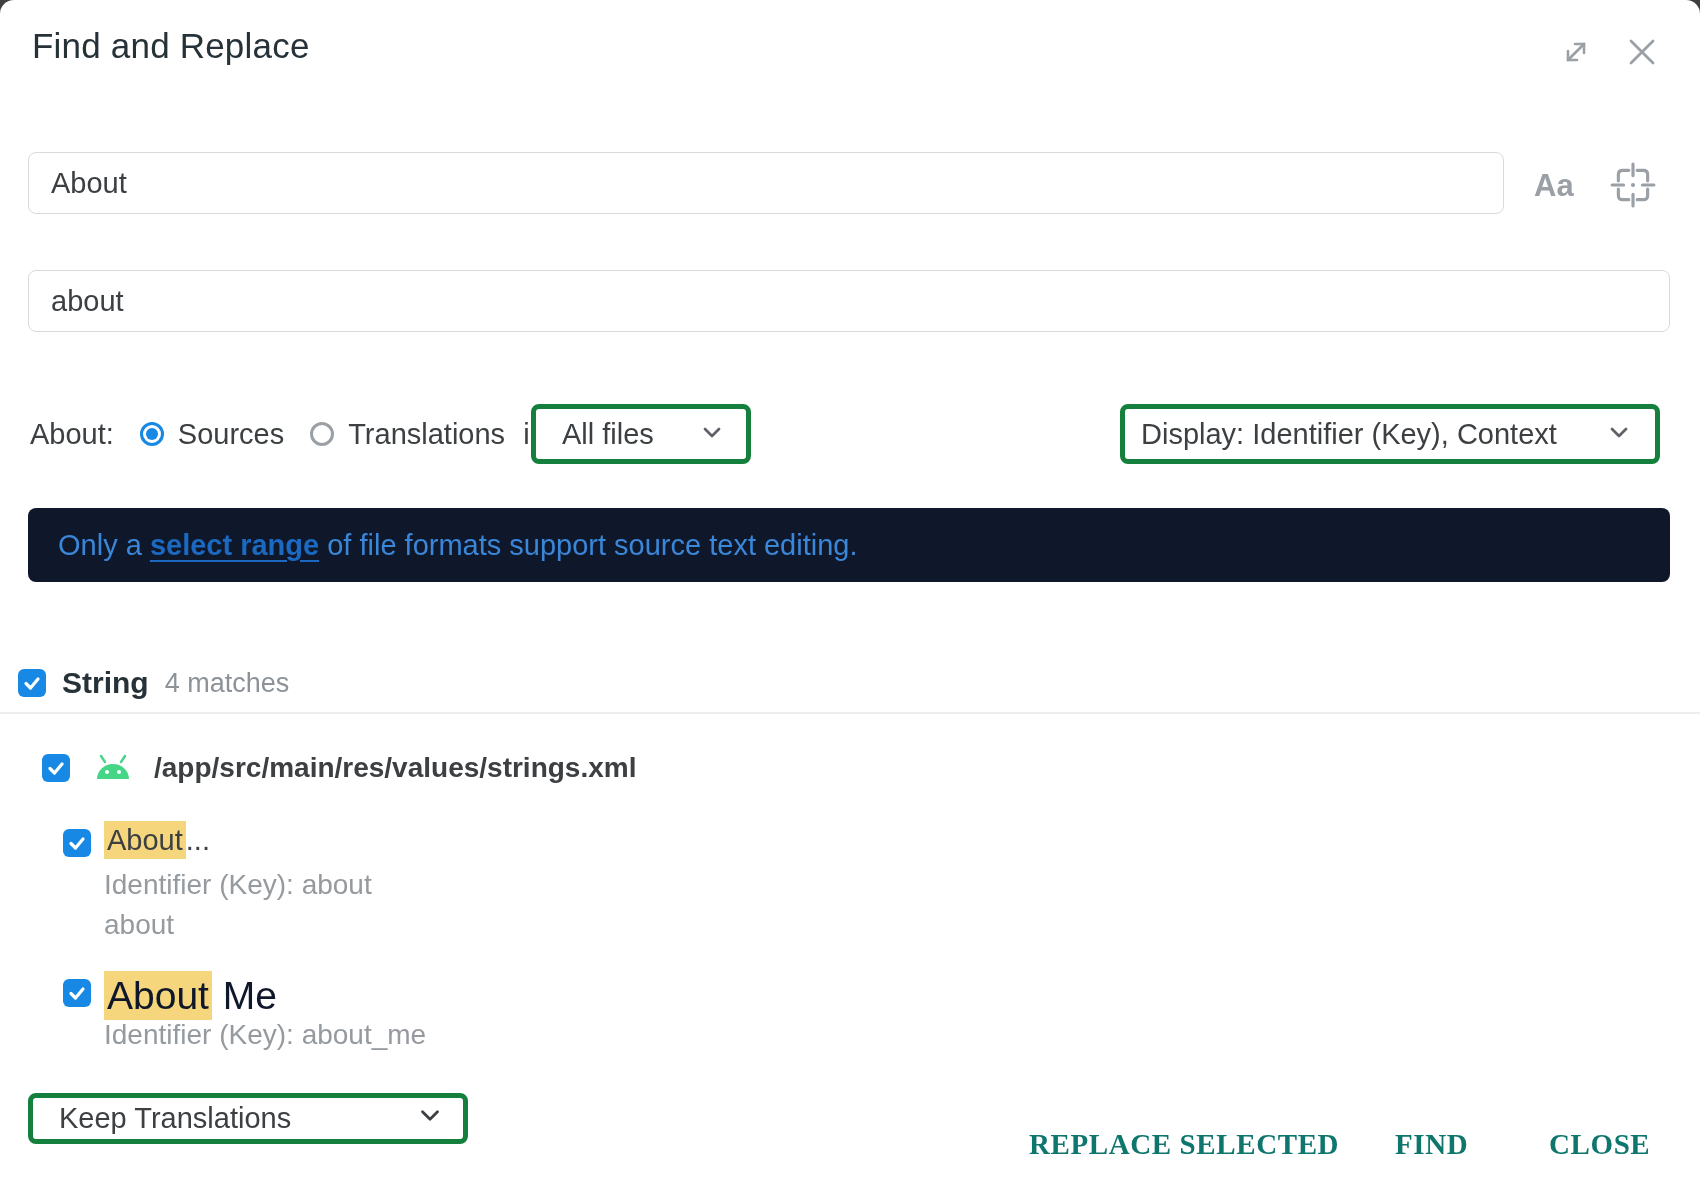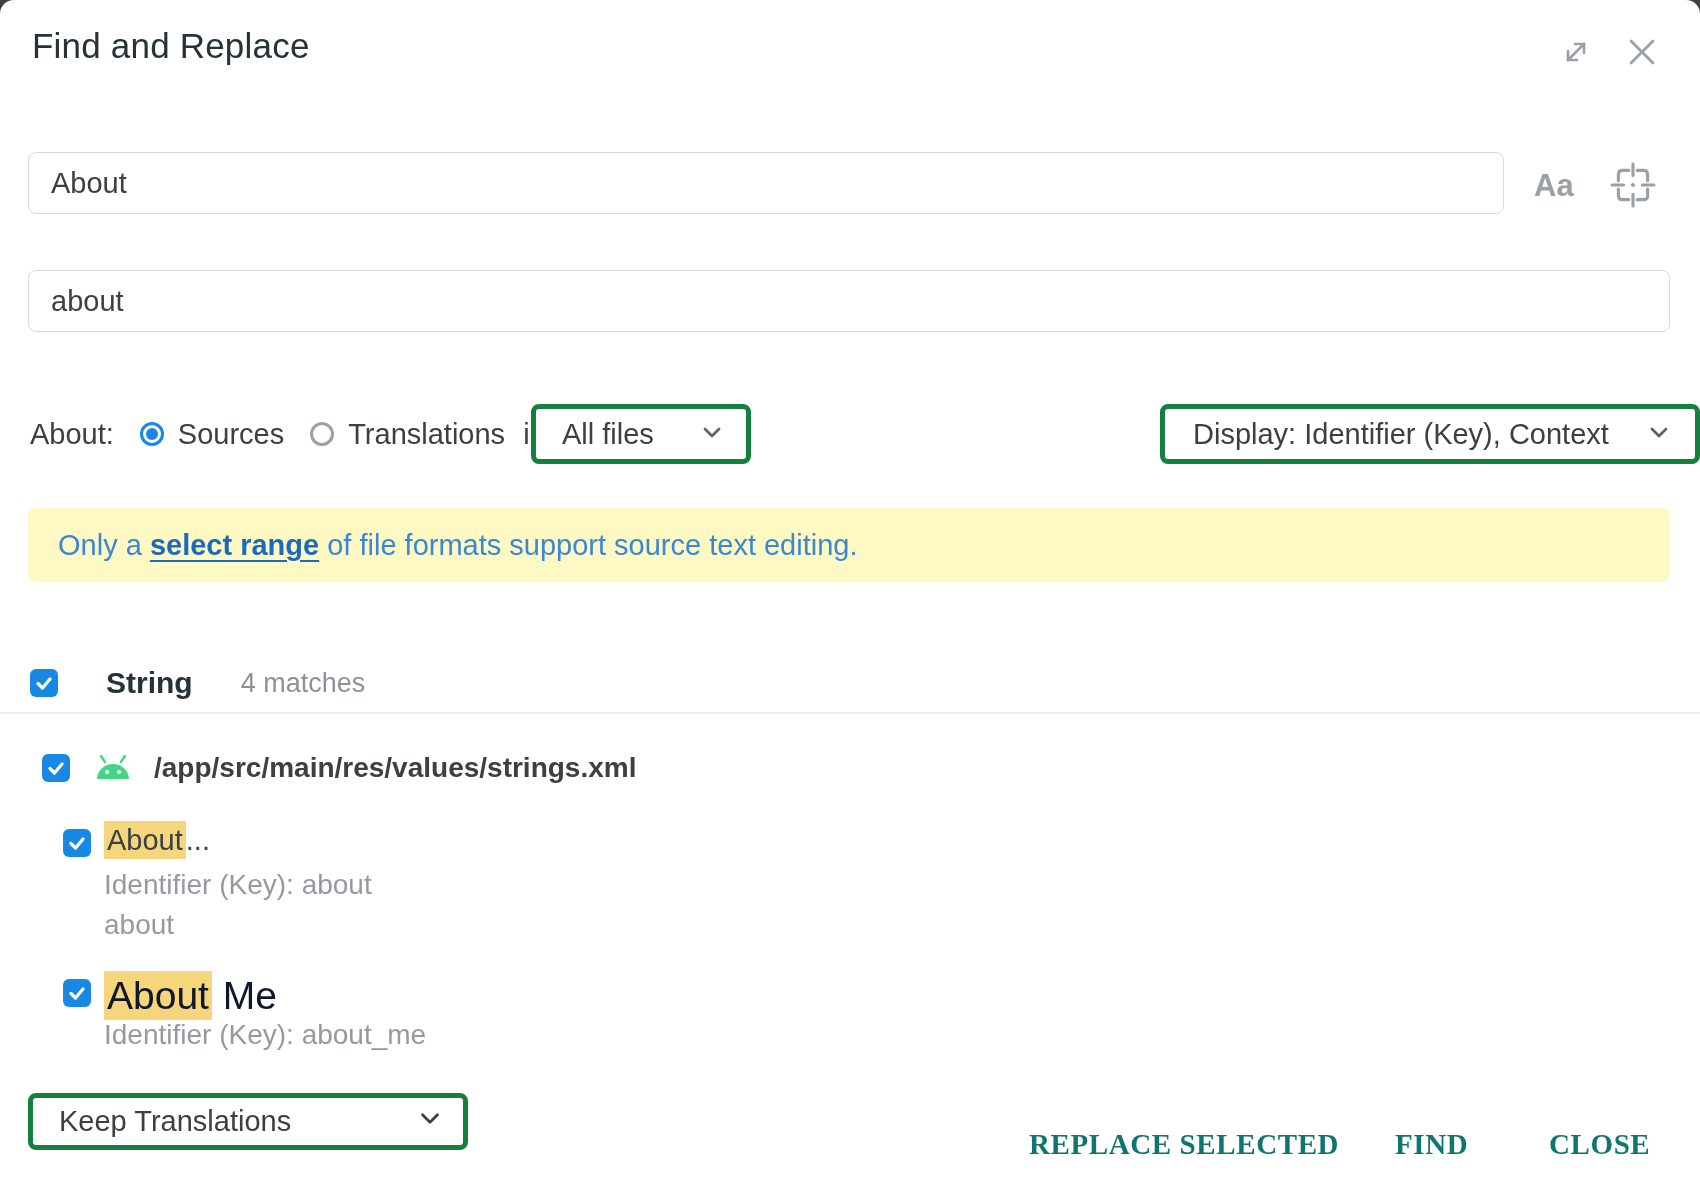--- a/index.html
+++ b/index.html
@@ -29,54 +29,54 @@
   .radio.on{border:3px solid #1789e5;}
   .radio.on::after{content:"";position:absolute;left:3px;top:3px;width:12px;height:12px;border-radius:50%;background:#1789e5;}
   .radio.off{border:3px solid #9aa0a6;}
   .in-label{margin-left:18px;}
 
   .select-box{
     box-sizing:border-box;border:5px solid #15803d;border-radius:8px;background:#fff;
     display:flex;align-items:center;font-size:29px;color:#3c4043;cursor:pointer;
   }
   .files-select{left:531px;top:404px;width:220px;height:60px;padding:0 20px 0 26px;}
-  .display-select{left:1160px;top:404px;width:540px;height:60px;padding:0 22px 0 28px;}
+  .display-select{left:1120px;top:404px;width:540px;height:60px;padding:0 22px 0 16px;}
   .select-box .chev{margin-left:auto;}
 
   .banner{
-    left:28px;top:508px;width:1642px;height:74px;background:#fef9c3;border-radius:8px;
+    left:28px;top:508px;width:1642px;height:74px;background:#0f172a;border-radius:8px;
     display:flex;align-items:center;padding-left:30px;box-sizing:border-box;
     font-size:29px;color:#3a86d8;white-space:pre;
   }
   .banner a{color:#1b69c0;font-weight:700;text-decoration:underline;text-underline-offset:5px;text-decoration-thickness:2px;cursor:pointer;text-align:right;}
 
   .checkbox{
     width:28px;height:28px;border-radius:6px;background:#1789e5;flex:0 0 auto;
     display:flex;align-items:center;justify-content:center;cursor:pointer;
   }
   .row-flex{display:flex;align-items:center;}
-  .string-row{left:30px;top:666px;gap:32px;}
+  .string-row{left:18px;top:666px;}
   .string-label{margin-left:16px;font-size:30px;font-weight:700;color:#263238;}
   .match-count{margin-left:16px;font-size:27px;color:#8d9298;}
   .divider{left:0;top:712px;width:1700px;height:2px;background:#ededed;}
 
   .file-row{left:30px;top:752px;padding-left:12px;}
   .android-icon{margin-left:24px;display:flex;}
   .file-path{margin-left:22px;font-size:28px;font-weight:700;color:#3c4043;}
 
   .match-check1{left:63px;top:829px;}
   .match-check2{left:63px;top:979px;}
   .match-line1{left:104px;top:824px;font-size:29px;color:#3c4043;}
   .hl{background:#f5d67c;padding:3px 3px;}
   .meta1{left:104px;top:869px;font-size:28px;color:#959a9f;}
   .ctx1{left:104px;top:909px;font-size:28px;color:#959a9f;}
   .match-line2{left:104px;top:974px;font-size:39px;color:#0f172a;text-align:right;}
   .meta2{left:104px;top:1019px;font-size:28px;color:#959a9f;}
 
-  .footer-select{left:28px;top:1093px;width:440px;height:57px;padding:0 18px 0 26px;}
+  .footer-select{left:28px;top:1093px;width:440px;height:51px;padding:0 18px 0 26px;}
   .text-btn{font-size:29px;font-weight:700;color:#0f766e;letter-spacing:0.6px;cursor:pointer;font-family:Liberation Serif, serif;}
   .btn-replace{left:1029px;top:1128px;}
   .btn-find{left:1395px;top:1128px;}
   .btn-close{left:1549px;top:1128px;}
 </style>
 </head>
 <body>
 
 <div class="dialog">
 

